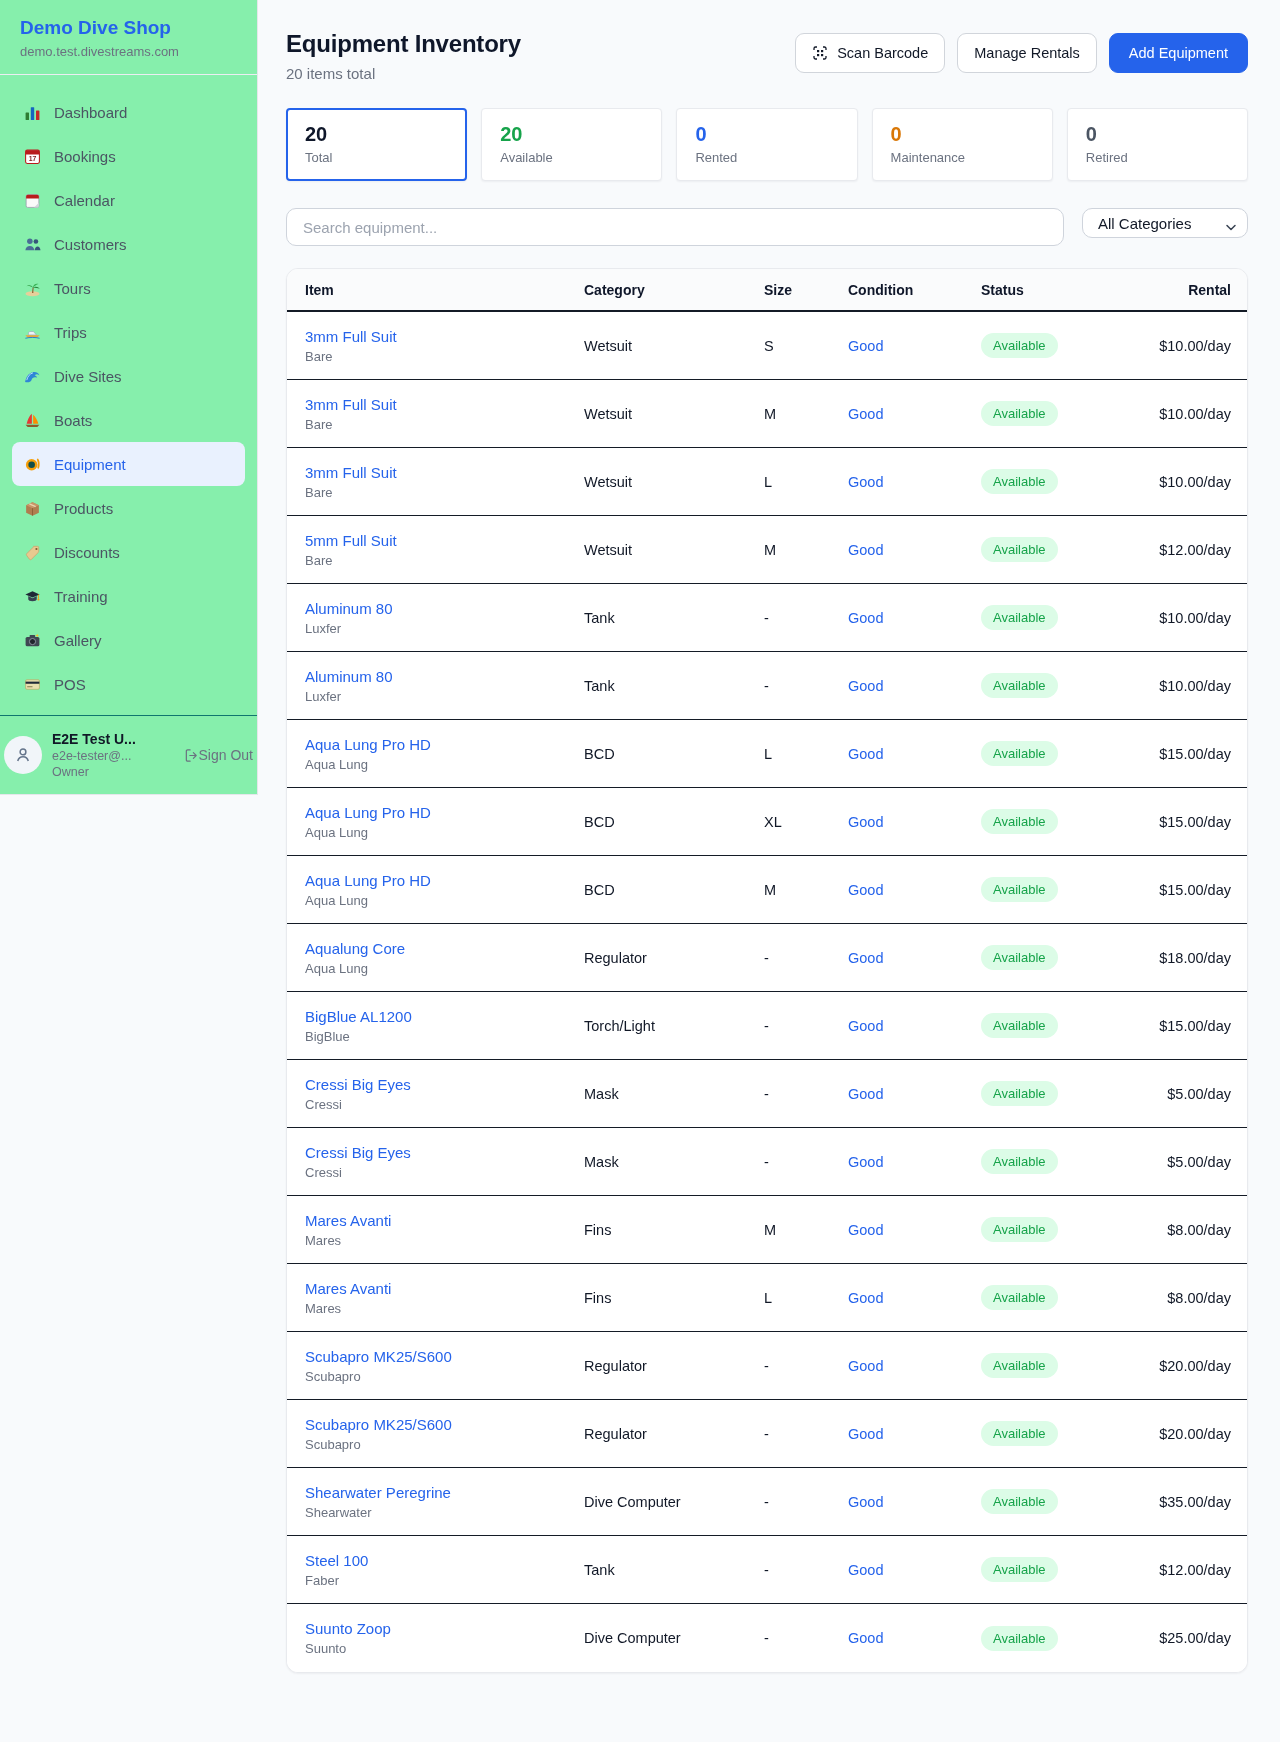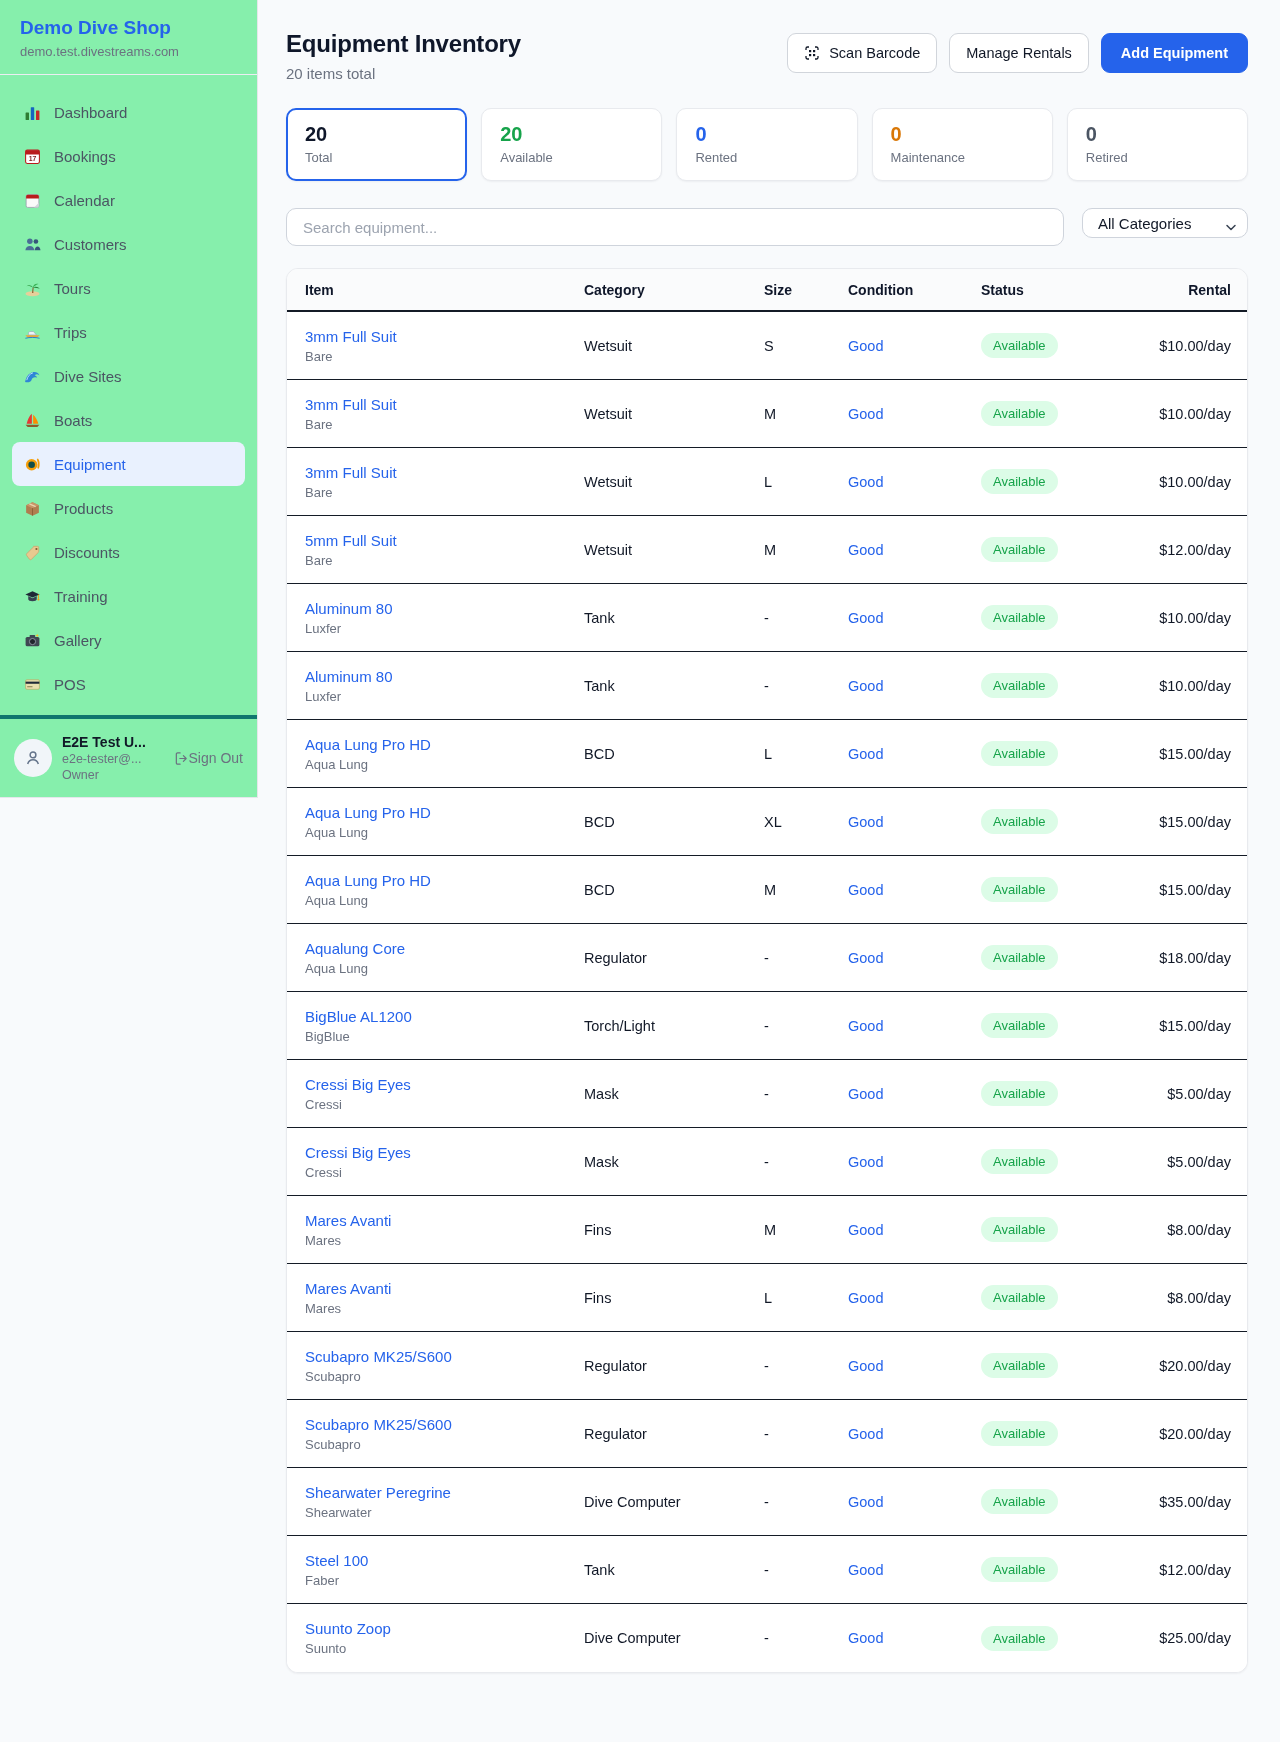--- a/index.html
+++ b/index.html
@@ -19,45 +19,45 @@
   .shop-name { color:#2563eb; font-size:19px; font-weight:700; cursor:pointer; }
   .shop-domain { color:#6b7280; font-size:13px; margin-top:5px; }
   .nav { padding:15px 12px 9px; }
   .nav-item {
     display:flex; align-items:center; gap:13px; height:44px;
     padding:0 12px; border-radius:8px; color:#4b5563; font-size:15px; cursor:pointer;
   }
   .nav-item.active { background:#e9f1fe; color:#2563eb; }
   .nav-icon { width:17px; height:17px; display:inline-flex; flex:none; }
   .nav-icon svg { width:100%; height:100%; }
-  .user-panel { border-top:4px solid #0f766e; padding:15px 14px; display:flex; align-items:center; gap:10px; }
+  .user-panel { border-top:1px solid #0f766e; padding:15px 4px; display:flex; align-items:center; gap:10px; }
   .avatar { width:38px; height:38px; border-radius:50%; background:#f1f5f9; display:flex; align-items:center; justify-content:center; flex:none; }
   .avatar svg { width:20px; height:20px; }
   .user-info { flex:1; min-width:0; }
   .user-name { font-weight:700; font-size:14px; color:#111827; white-space:nowrap; }
   .user-email, .user-role { font-size:12.5px; color:#6b7280; margin-top:2px; white-space:nowrap; }
   .signout { display:flex; align-items:center; gap:0; color:#6b7280; font-size:14px; cursor:pointer; background:none; border:none; font-family:inherit; padding:0; }
   .signout svg { width:15px; height:15px; }
   
   .main { margin-left:258px; padding:30px 32px 0 28px; }
   .page-header { display:flex; justify-content:space-between; align-items:flex-start; }
   .page-title { font-size:24px; font-weight:700; color:#0f172a; letter-spacing:-0.2px; }
   .page-subtitle { color:#6b7280; font-size:15px; margin-top:7px; }
   .actions { display:flex; gap:12px; margin-top:3px; }
   .btn {
     height:40px; display:inline-flex; align-items:center; gap:9px; padding:0 16px;
     border-radius:9px; font-size:14.5px; font-weight:500; font-family:inherit;
     background:#fff; border:1px solid #d1d5db; color:#111827; cursor:pointer; white-space:nowrap;
   }
   .btn svg { width:16px; height:16px; }
-  .btn-primary { background:#2563eb; border:1px solid #2563eb; color:#fff; font-weight:700; padding:0 19px; }
+  .btn-primary { background:#2563eb; border:1px solid #2563eb; color:#fff; font-weight:400; padding:0 19px; }
   
   .stats { display:flex; gap:14px; margin-top:26px; }
   .stat-card {
-    flex:1; background:#fff; border:1px solid #e8eaee; border-radius:10px;
+    flex:1; background:#fff; border:1px solid #e8eaee; border-radius:4px;
     padding:14px 18px 15px; box-shadow:0 1px 2px rgba(16,24,40,.05); cursor:pointer;
   }
   .stat-card.selected { border:2px solid #2563eb; padding:13px 17px 14px; }
   .stat-value { font-size:20px; font-weight:700; }
   .stat-label { font-size:13px; color:#6b7280; margin-top:4px; }
   
   .filter-row { display:flex; gap:18px; margin-top:27px; }
   .search-input {
     flex:1; height:38px; border:1px solid #cfd4dc; border-radius:10px; padding:0 16px;
     font-size:15px; background:#fff; color:#111827; outline:none; font-family:inherit;

